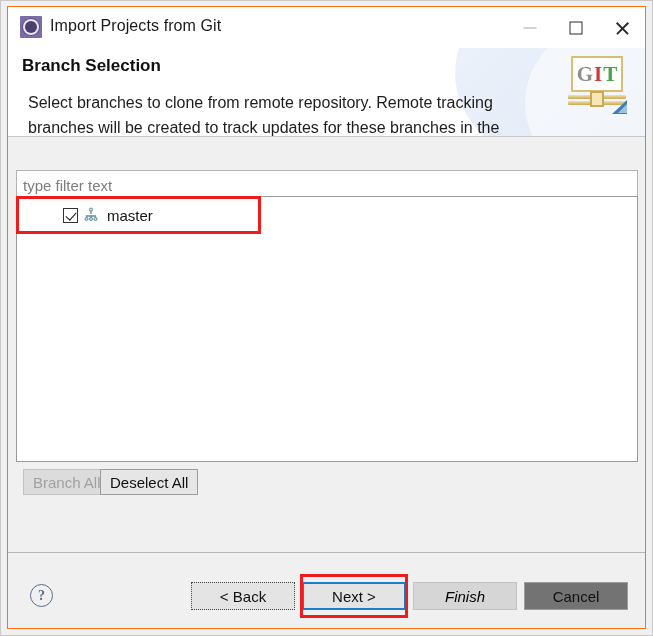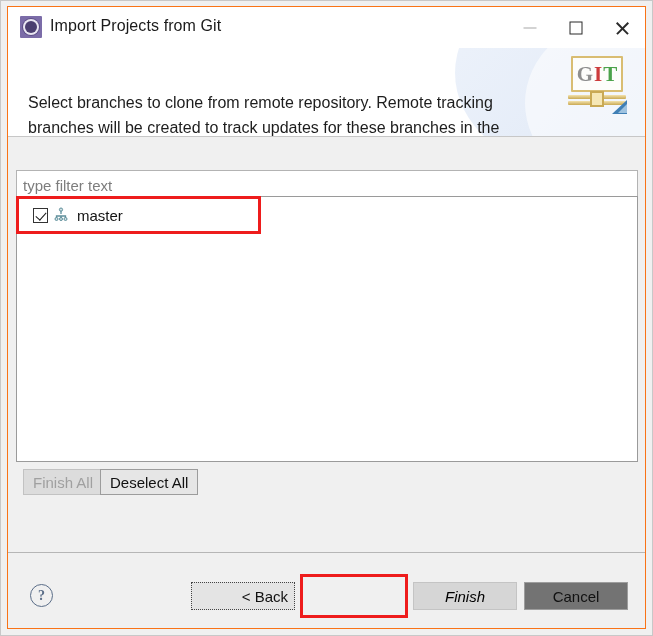--- a/index.html
+++ b/index.html
@@ -271,21 +271,21 @@
     border: 1px solid #9a9a9a;
     overflow: hidden;
   }
   .branch-row {
     position: absolute;
     left: 0; top: 5px;
     width: 100%;
     height: 26px;
     display: flex;
     align-items: center;
-    padding-left: 16px;
+    padding-left: 46px;
     box-sizing: border-box;
   }
   .row-checkbox {
     width: 15px; height: 15px;
     box-sizing: border-box;
     border: 1px solid #333333;
     background: #ffffff;
     position: relative;
     flex: 0 0 auto;
   }
@@ -382,21 +382,20 @@
     background: #e4e4e4;
     color: #111111;
     cursor: default;
     text-align: center;
   }
   .btn-back {
     left: 183px;
     width: 104px;
     border: 1px dotted #444444;
     background: #e4e4e4;
-    text-align: right;
   }
   .btn-next {
     left: 294px;
     width: 104px;
     border: 2px solid #1a7ec8;
     background: #e4e4e4;
   }
   .btn-finish {
     left: 405px;
     width: 104px;
@@ -442,20 +441,21 @@
       </div>
       <div class="win-btn btn-close">
         <div class="glyph close-x"></div>
       </div>
     </div>
 
     <div class="banner">
       <div class="banner-swoosh"></div>
       <div class="banner-swoosh2"></div>
 
+      <div class="banner-title">Branch Selection</div>
       <div class="banner-desc">Select branches to clone from remote repository. Remote tracking branches will be created to track updates for these branches in the</div>
 
       <div class="git-logo">
         <div class="git-plate">
           <span class="git-g">G</span>
           <span class="git-i">I</span>
           <span class="git-t">T</span>
         </div>
         <div class="git-bar1"></div>
         <div class="git-bar2"></div>
@@ -483,30 +483,31 @@
               <circle cx="8" cy="2.6" r="1.6" fill="#cfe0e4" stroke="#5f8f9b" stroke-width="1"></circle>
               <circle cx="3.5" cy="12" r="1.5" fill="#cfe0e4" stroke="#5f8f9b" stroke-width="1"></circle>
               <circle cx="8" cy="12" r="1.5" fill="#cfe0e4" stroke="#5f8f9b" stroke-width="1"></circle>
               <circle cx="12.5" cy="12" r="1.5" fill="#cfe0e4" stroke="#5f8f9b" stroke-width="1"></circle>
             </svg>
           </span>
           <span class="branch-label">master</span>
         </div>
       </div>
 
-      <button class="sel-btn btn-select-all disabled">Finish All</button>
+      <button class="sel-btn btn-select-all disabled">Branch All</button>
       <button class="sel-btn btn-deselect-all">Deselect All</button>
     </div>
 
     <div class="anno-branch"></div>
 
     <div class="footer-rule"></div>
     <div class="footer">
       <div class="help-icon">?</div>
       <button class="wiz-btn btn-back">&lt; Back</button>
+      <button class="wiz-btn btn-next">Next &gt;</button>
       <button class="wiz-btn btn-finish">Finish</button>
       <button class="wiz-btn btn-cancel">Cancel</button>
     </div>
 
     <div class="anno-next"></div>
 
   </div>
 </div>
 
 </body></html>

